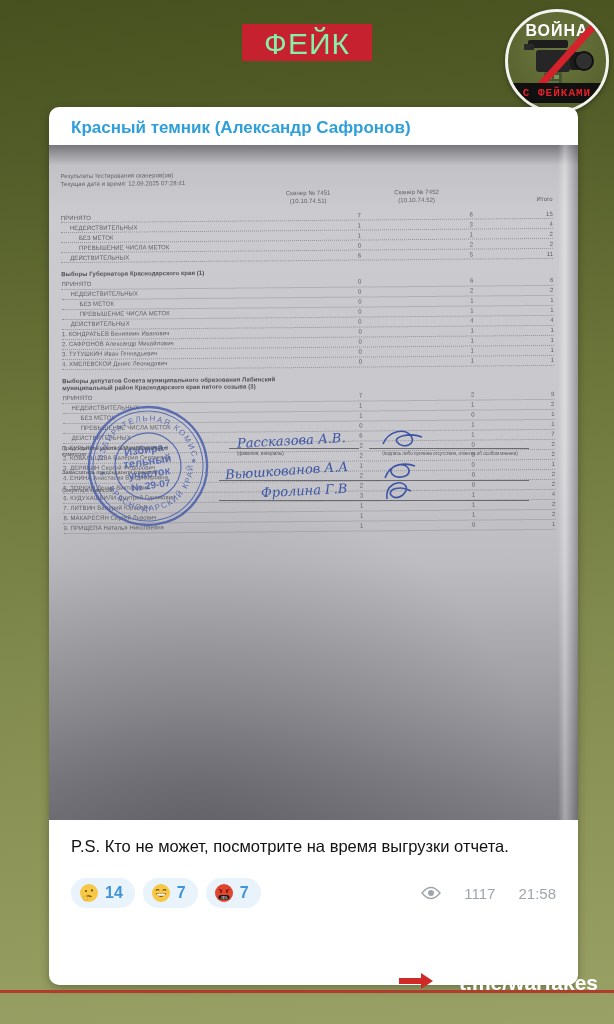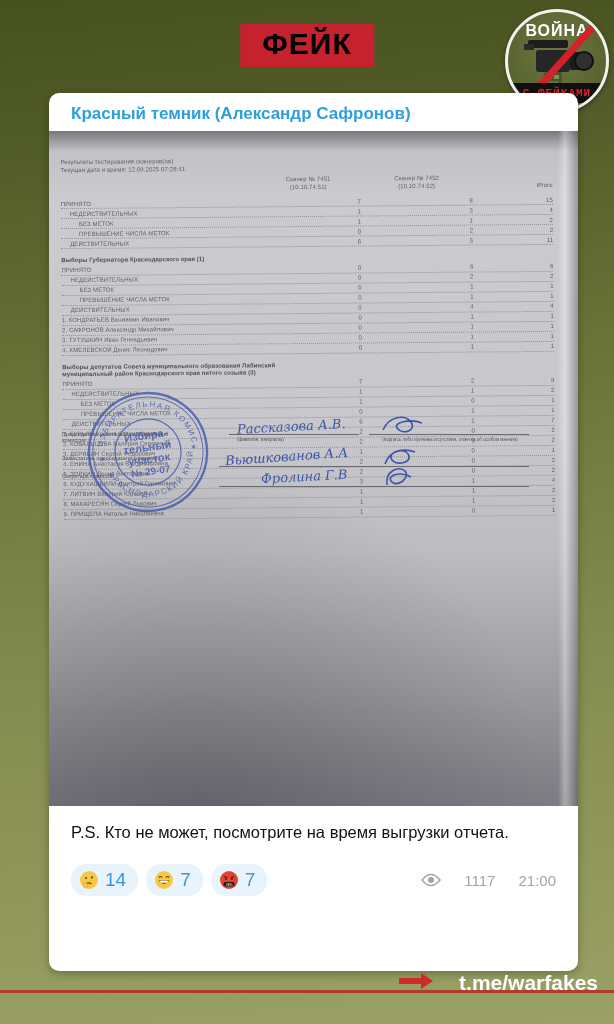--- a/index.html
+++ b/index.html
@@ -4,37 +4,37 @@
 <style>
   html,body{margin:0;padding:0;}
   body{
     width:614px;height:1024px;position:relative;overflow:hidden;
     font-family:"Liberation Sans",sans-serif;
     background:linear-gradient(175deg,#47511f 0%,#525c28 14%,#6b7439 38%,#818a4e 62%,#8f9659 82%,#9aa166 100%);
   }
   
   .fake-badge{
     position:absolute;top:24px;left:50%;transform:translateX(-50%);
-    background:#c5212f;color:#000000;font-weight:bold;font-size:30px;
-    padding:3px 22px 6px;letter-spacing:1px;
+    background:#c5212f;color:#86efac;font-weight:normal;font-size:30px;
+    padding:3px 22px 0;letter-spacing:1px;
   }
   .logo{
     position:absolute;top:9px;right:5px;width:104px;height:104px;border-radius:50%;
     background:radial-gradient(circle at 50% 40%,#6d7741 0%,#59632f 70%,#4c5525 100%);
     border:3px solid #f2f2ee;box-sizing:border-box;overflow:hidden;
     box-shadow:0 2px 5px rgba(0,0,0,.35);
   }
   .logo-top{position:absolute;top:10px;width:100%;text-align:center;color:#fff;font-weight:bold;font-size:16px;letter-spacing:1px;}
   .logo-band{position:absolute;bottom:7px;left:0;width:100%;height:20px;background:#101010;display:flex;align-items:center;justify-content:center;font-family:Liberation Mono, monospace;}
   .logo-band span{color:#e0202a;font-weight:bold;font-size:11px;letter-spacing:1px;}
   .logo-cam{position:absolute;top:26px;left:14px;}
   .logo-slash{position:absolute;top:48px;left:-12px;width:128px;height:7px;background:#d3222a;transform:rotate(-48deg);border-radius:3px;}
   
   .card{
-    position:absolute;left:49px;top:93px;width:529px;height:878px;
+    position:absolute;left:49px;top:107px;width:529px;height:878px;
     background:#fff;border-radius:10px;overflow:hidden;
     box-shadow:0 3px 8px rgba(0,0,0,.28);
   }
   .card-header{padding:11px 22px 7px;color:#2e9fd9;font-weight:bold;font-size:17px;}
   
   .photo{
     position:relative;width:100%;height:675px;overflow:hidden;
     background:linear-gradient(180deg,#76767b 0%,#c2c2c6 3%,#cbcbcf 10%,#c8c8cc 45%,#bcbcc1 62%,#9c9ca1 82%,#838389 95%,#7b7b81 100%);
   }
   .photo::before{ 
@@ -78,21 +78,21 @@
   .sigline2{position:absolute;left:170px;top:335px;width:310px;border-bottom:1px solid #6a6a70;}
   .sig3{position:absolute;left:212px;top:338px;font-size:13px;transform:rotate(-3deg);}
   .sigmark3{position:absolute;left:330px;top:334px;}
   .sigline3{position:absolute;left:170px;top:355px;width:310px;border-bottom:1px solid #6a6a70;}
   
   .msg{padding:15px 22px 0;color:#121212;font-size:16.5px;line-height:1.42;}
   .msg p{margin:0 0 18px;}
   
   .react-row{display:flex;align-items:center;padding:2px 22px 0;gap:8px;}
   .pill{display:flex;align-items:center;gap:6px;background:#e9f3fb;border-radius:15px;padding:5px 12px 5px 8px;cursor:pointer;}
-  .pill .cnt{color:#4095d9;font-weight:normal;font-size:19px;}
+  .pill .cnt{color:#4095d9;font-weight:bold;font-size:16px;}
   .meta{margin-left:auto;display:flex;align-items:center;gap:23px;color:#9fa6ab;font-size:15px;}
   
   .footer-line{position:absolute;left:0;top:990px;width:100%;height:3px;background:#b23c2b;}
   .footer-link{position:absolute;right:16px;top:971px;display:flex;align-items:flex-start;gap:24px;cursor:pointer;}
   .footer-link span{color:#fff;font-weight:bold;font-size:21px;}
 </style>
 </head>
 <body>
 
 <div class="fake-badge">ФЕЙК</div>
@@ -398,21 +398,21 @@
         <text x="10" y="15.6" font-size="3.6" fill="#fff" text-anchor="middle" font-family="Liberation Sans, sans-serif">#$%</text>
       </svg>
       <span class="cnt">7</span>
     </div>
     <div class="meta">
       <svg width="20" height="14" viewBox="0 0 20 14">
         <path d="M1 7 Q 10 -4 19 7 Q 10 18 1 7 Z" fill="none" stroke="#9fa6ab" stroke-width="1.4"></path>
         <circle cx="10" cy="7" r="3" fill="#9fa6ab"></circle>
       </svg>
       <span>1117</span>
-      <span>21:00</span>
+      <span>21:58</span>
     </div>
   </div>
 </div>
 
 <div class="footer-line"></div>
 <div class="footer-link">
   <svg width="38" height="20" viewBox="0 0 38 20">
     <rect x="2" y="7" width="22" height="6" fill="#d02a28"></rect>
     <polygon points="24,2 36,10 24,18" fill="#d02a28"></polygon>
   </svg>

